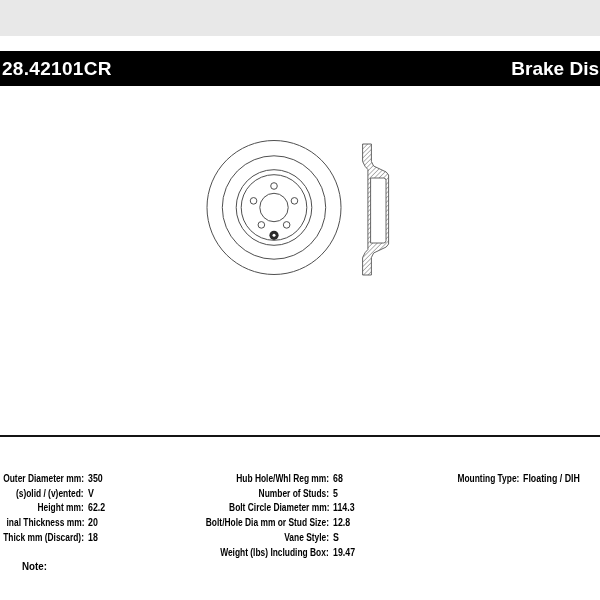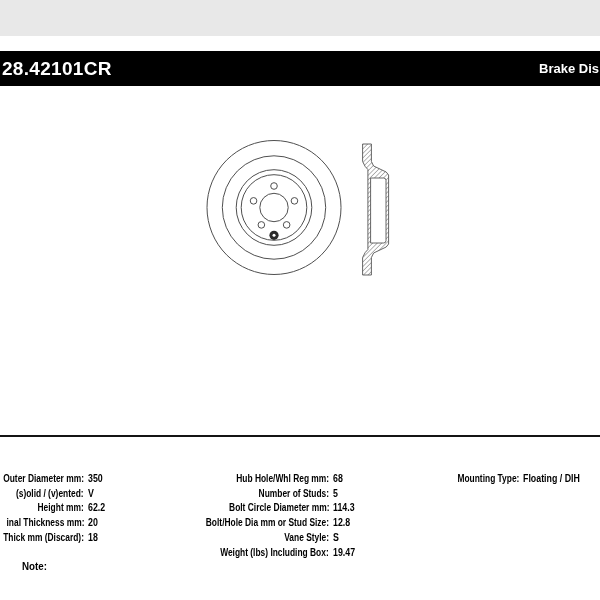--- a/index.html
+++ b/index.html
@@ -18,21 +18,21 @@
   }
   
   .topbar{position:absolute;left:0;top:15px;width:600px;height:35px;background:var(--header_bg);}
   .partnum{
     position:absolute;left:2px;top:0;height:35px;line-height:35px;
     font-weight:bold;font-size:19px;color:var(--header_text);
     white-space:nowrap;letter-spacing:.3px;
   }
   .prodtitle{
     position:absolute;right:1px;top:0;height:35px;line-height:35px;
-    font-weight:bold;font-size:13px;color:var(--header_text);white-space:nowrap;
+    font-weight:bold;font-size:19px;color:var(--header_text);white-space:nowrap;
   }
   
   .drawing{position:absolute;left:180px;top:88px;width:240px;height:170px;}
   .ln{fill:none;stroke:var(--drawing_line);stroke-width:1;}
   
   .rule{position:absolute;left:0;top:399px;width:600px;height:1.5px;background:#141414;}
   .specbar{position:absolute;left:0;top:407px;width:600px;height:25px;background:var(--header_bg);}
   .spectitle{
     position:absolute;left:0;top:0;width:524px;height:25px;line-height:25px;
     text-align:center;font-weight:bold;font-size:15.5px;color:var(--header_text);

